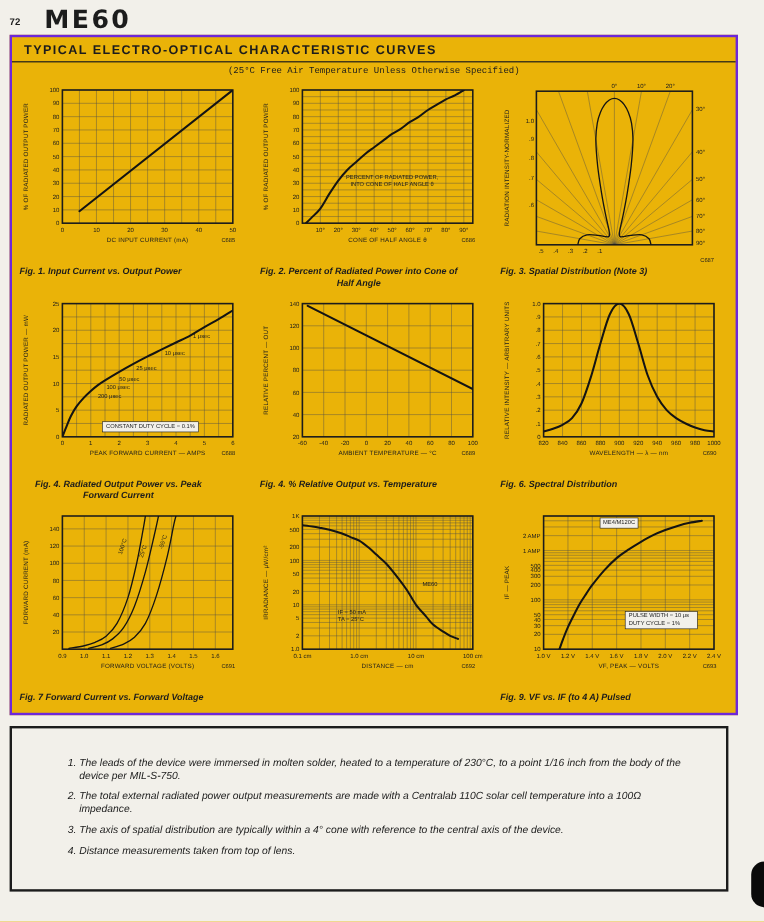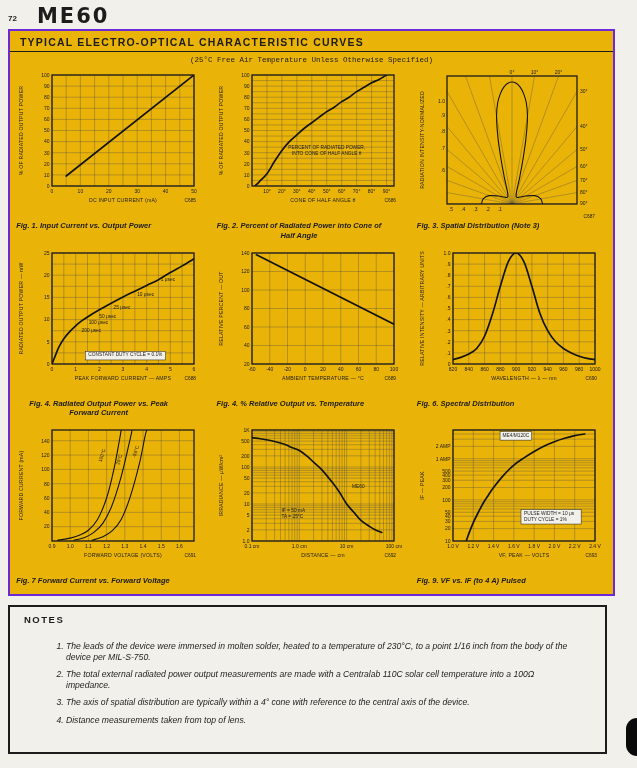--- a/index.html
+++ b/index.html
@@ -655,21 +655,20 @@
             <text x="98.8857142857143" y="13.627621240483293" class="ann" text-anchor="middle"><tspan x="98.8857142857143" dy="0">ME4/M120C</tspan></text>
             <rect x="104" y="86.53685036320445" width="60.15" height="14.5" class="annbox"></rect>
             <text x="107" y="91.53685036320445" class="ann" text-anchor="start"><tspan x="107" dy="0">PULSE WIDTH = 10 μs</tspan><tspan x="107" dy="6">DUTY CYCLE = 1%</tspan></text>
           </svg>
         <div class="fig-caption">Fig. 9. VF vs. IF (to 4 A) Pulsed</div>
       </div>
     </div>
   </div>
 
   <div class="notes-box">
-    <div class="notes-title">NOTES</div>
     <ol class="notes-list">
       <li>The leads of the device were immersed in molten solder, heated to a temperature of 230°C, to a point 1/16 inch from the body of the device per MIL-S-750.</li>
       <li>The total external radiated power output measurements are made with a Centralab 110C solar cell temperature into a 100Ω impedance.</li>
       <li>The axis of spatial distribution are typically within a 4° cone with reference to the central axis of the device.</li>
       <li>Distance measurements taken from top of lens.</li>
     </ol>
   </div>
 
   <div class="binding-mark"></div>
 </div>

